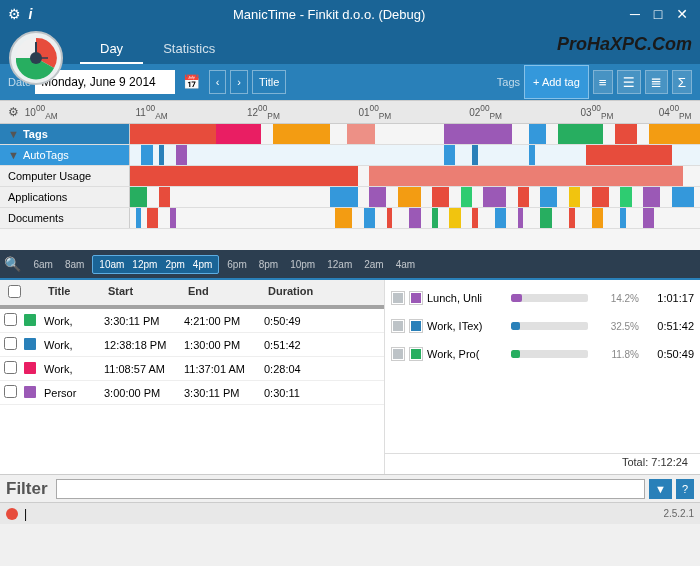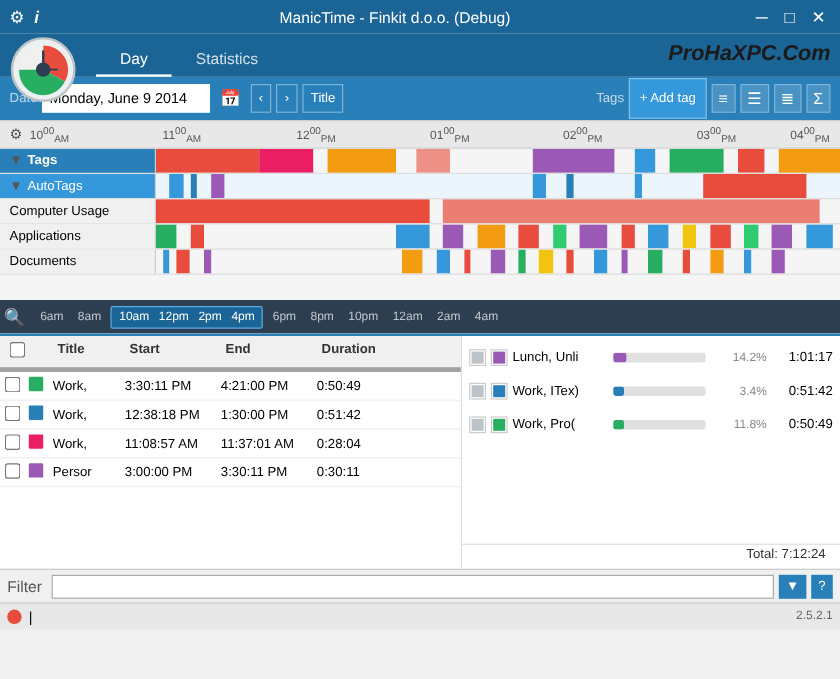--- a/index.html
+++ b/index.html
@@ -296,21 +296,21 @@
     
     #filter-bar {
       background: #f0f0f0;
       border-top: 1px solid #ccc;
       display: flex;
       align-items: center;
       padding: 3px 6px;
       height: 28px;
       gap: 4px;
     }
-    .filter-label { font-size: 13px; color: #555; margin-right: 4px; }
+    .filter-label { font-size: 17px; color: #555; margin-right: 4px; font-weight: bold; }
     .filter-input {
       flex: 1;
       border: 1px solid #aaa;
       padding: 2px 4px;
       font-size: 11px;
       height: 20px;
     }
     .filter-btn {
       background: #2980b9;
       border: none;
@@ -587,21 +587,21 @@
       <div class="pie-square">
         <div class="pie-inner" style="background:#bdc3c7;"></div>
       </div>
       <div class="pie-square">
         <div class="pie-inner" style="background:#2980b9;"></div>
       </div>
       <div class="pie-label">Work, ITex)</div>
       <div class="pie-bar-bg">
         <div class="pie-bar-fill" style="width:12%;background:#2980b9;"></div>
       </div>
-      <div class="pie-pct">3.4%</div>
+      <div class="pie-pct">32.5%</div>
       <div class="pie-time">0:51:42</div>
     </div>
 
     <div class="pie-row">
       <div class="pie-square">
         <div class="pie-inner" style="background:#bdc3c7;"></div>
       </div>
       <div class="pie-square">
         <div class="pie-inner" style="background:#27ae60;"></div>
       </div>

